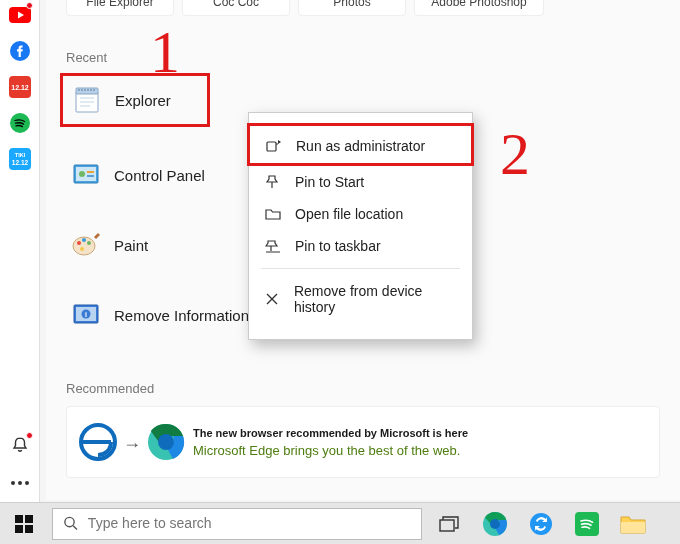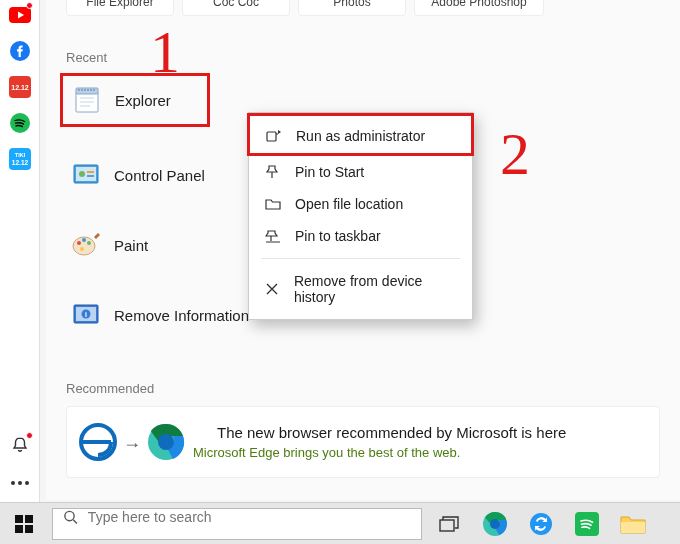--- a/index.html
+++ b/index.html
@@ -21,42 +21,42 @@
 
   .section-label { font-size: 13px; color: #777; margin-top: 34px; margin-bottom: 8px; }
 
   .recent-list { display: flex; flex-direction: column; gap: 26px; }
   .recent-item { display: flex; align-items: center; gap: 14px; padding: 8px 6px; font-size: 15px; color: #222; }
   .recent-item .ico { width: 28px; height: 28px; display: flex; align-items: center; justify-content: center; }
 
   .notepad-highlight { border: 3px solid #e01a1a; padding: 10px 10px; width: 150px; margin-left: -6px; }
 
   
-  .ctx-menu { position: absolute; left: 248px; top: 112px; width: 225px; background: #ffffff; border: 1px solid #cccccc; box-shadow: 4px 6px 14px rgba(0,0,0,0.25); padding: 6px 0; z-index: 20; }
+  .ctx-menu { position: absolute; left: 248px; top: 112px; width: 225px; background: #ffffff; border: 1px solid #cccccc; box-shadow: 4px 6px 14px rgba(0,0,0,0.25); padding: 16px 0; z-index: 20; }
   .ctx-item { display: flex; align-items: center; gap: 14px; padding: 8px 16px; font-size: 14px; color: #222; }
   .ctx-item .cico { width: 16px; height: 16px; display: flex; align-items: center; justify-content: center; }
   .ctx-item.first-hl { border: 3px solid #e01a1a; margin: -6px -2px 0 -2px; padding: 12px 16px 9px 16px; }
   .ctx-sep { height: 1px; background: #e4e4e4; margin: 6px 12px; }
 
   
   .anno { position: absolute; font-family: "Segoe Script", cursive; font-size: 60px; color: #e01a1a; font-weight: 400; z-index: 30; }
   .anno.one { left: 150px; top: 18px; }
   .anno.two { left: 500px; top: 120px; }
 
   
   .recommended { margin-top: 44px; }
   .rec-card { background: #ffffff; border: 1px solid #eeeeee; border-radius: 4px; padding: 14px 20px 14px 10px; display: flex; align-items: center; gap: 6px; margin-top: 10px; }
-  .rec-text .rt-title { font-size: 15px; font-weight: 400; color: #1a1a1a; margin-left: 24px; }
+  .rec-text .rt-title { font-size: 11px; font-weight: 700; color: #1a1a1a; }
   .rec-text .rt-sub { font-size: 13px; color: #4d7c0f; margin-top: 4px; }
   .edge-icons { display: flex; align-items: center; gap: 4px; }
 
   
   .taskbar { position: absolute; left: 0; bottom: 0; width: 680px; height: 42px; background: #e6e6e6; border-top: 1px solid #cfcfcf; display: flex; align-items: center; }
   .start-btn { width: 48px; height: 42px; display: flex; align-items: center; justify-content: center; }
-  .search-box { flex: none; width: 370px; height: 32px; background: #ffffff; border: 1px solid #bbbbbb; display: flex; align-items: flex-start; padding: 0 10px; gap: 10px; margin-left: 4px; }
+  .search-box { flex: none; width: 370px; height: 32px; background: #ffffff; border: 1px solid #bbbbbb; display: flex; align-items: flex-end; padding: 8px 10px; gap: 10px; margin-left: 4px; }
   .search-box input { border: none; outline: none; font-size: 14px; width: 100%; background: transparent; color: #555; }
   .task-icons { display: flex; align-items: center; gap: 20px; margin-left: 14px; }
   .task-ico { width: 26px; height: 26px; display: flex; align-items: center; justify-content: center; }
 
   svg { display: block; }
 </style>
 </head>
 <body>
 
 <div class="left-strip">

